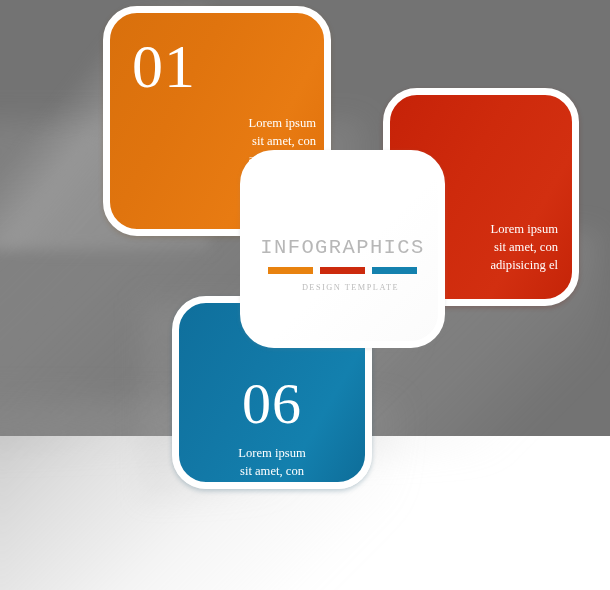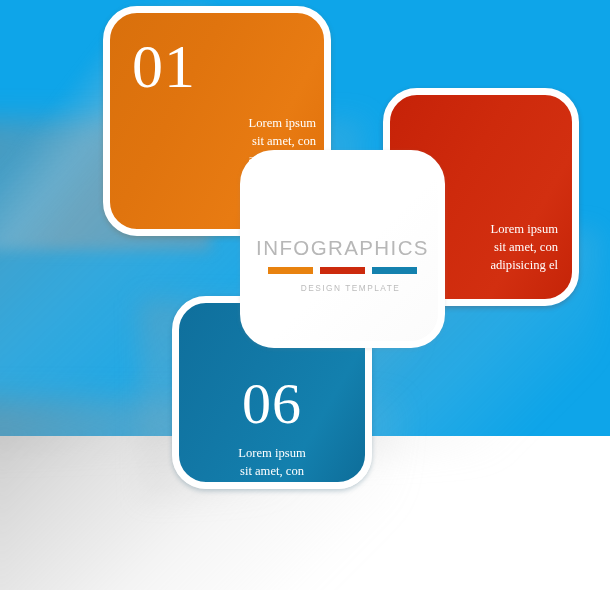--- a/index.html
+++ b/index.html
@@ -5,21 +5,21 @@
   * { margin:0; padding:0; box-sizing:border-box; }
   html, body {
     width:610px; height:590px;
     background:#ffffff;
     font-family:"Liberation Serif", serif;
     overflow:hidden;
   }
   #stage {
     position:relative;
     width:610px; height:436px;
-    background:#0ea5e9;
+    background:#737373;
   }
 
   
   .shadow {
     position:absolute;
     pointer-events:none;
     z-index:1;
   }
   .sh-orange {
     left:-110px; top:120px;
@@ -140,39 +140,39 @@
     background:linear-gradient(135deg,#ffffff 0%,#ffffff 55%,#fbfbfb 100%);
     border-radius:34px;
     border:7px solid #ffffff;
     box-shadow:0 1px 4px rgba(140,140,140,0.18);
     z-index:9;
   }
   #brand-title {
     position:absolute;
     left:0; right:0; top:79px;
     text-align:center;
-    font-family:Liberation Sans, sans-serif;
+    font-family:Liberation Mono, monospace;
     font-size:20.5px;
     letter-spacing:1.4px;
     color:#b7b7b7;
     white-space:nowrap;
   }
   #brand-bars {
     position:absolute;
     left:0; right:0; top:110px;
     display:flex;
     justify-content:center;
     gap:7px;
   }
   #brand-bars .bar { width:45px; height:7px; }
   #brand-sub {
     position:absolute;
     left:16px; right:0; top:126px;
     text-align:center;
-    font-family:Liberation Sans, sans-serif;
+    font-family:Liberation Serif, serif;
     font-size:8.3px;
     letter-spacing:1.5px;
     color:#bcbcbc;
     white-space:nowrap;
   }
 </style>
 </head>
 <body>
 
 <div id="stage">

